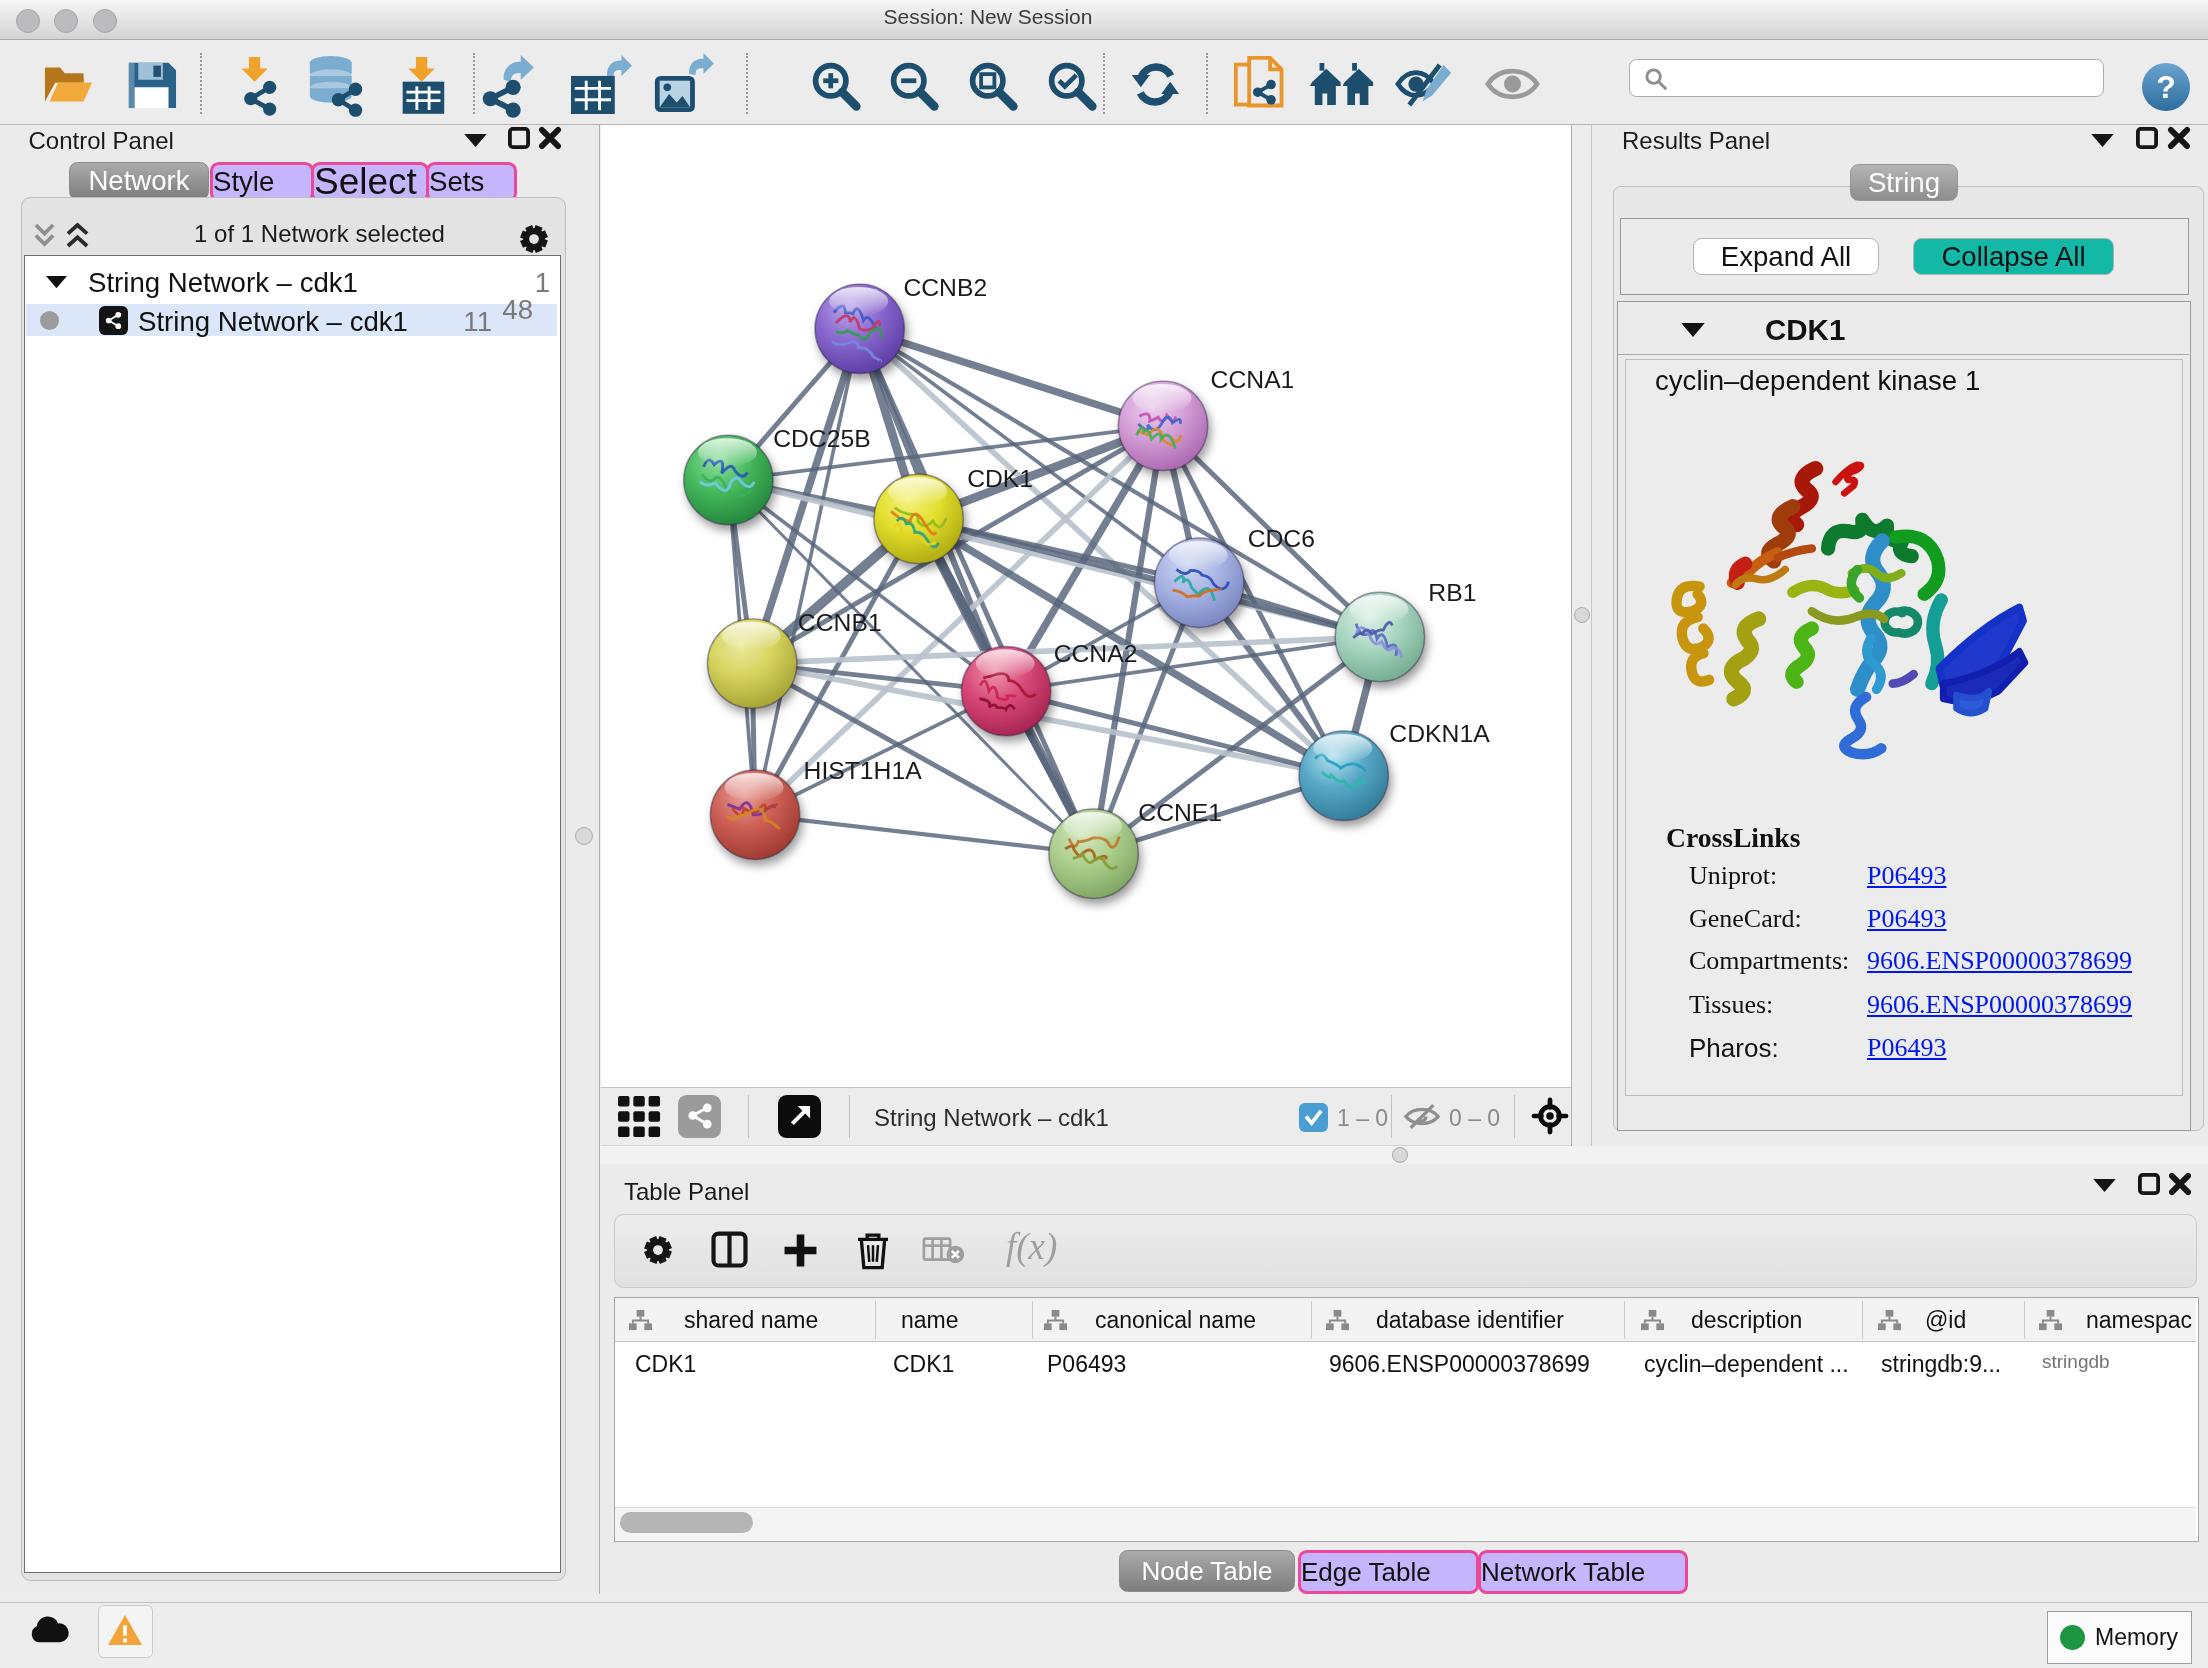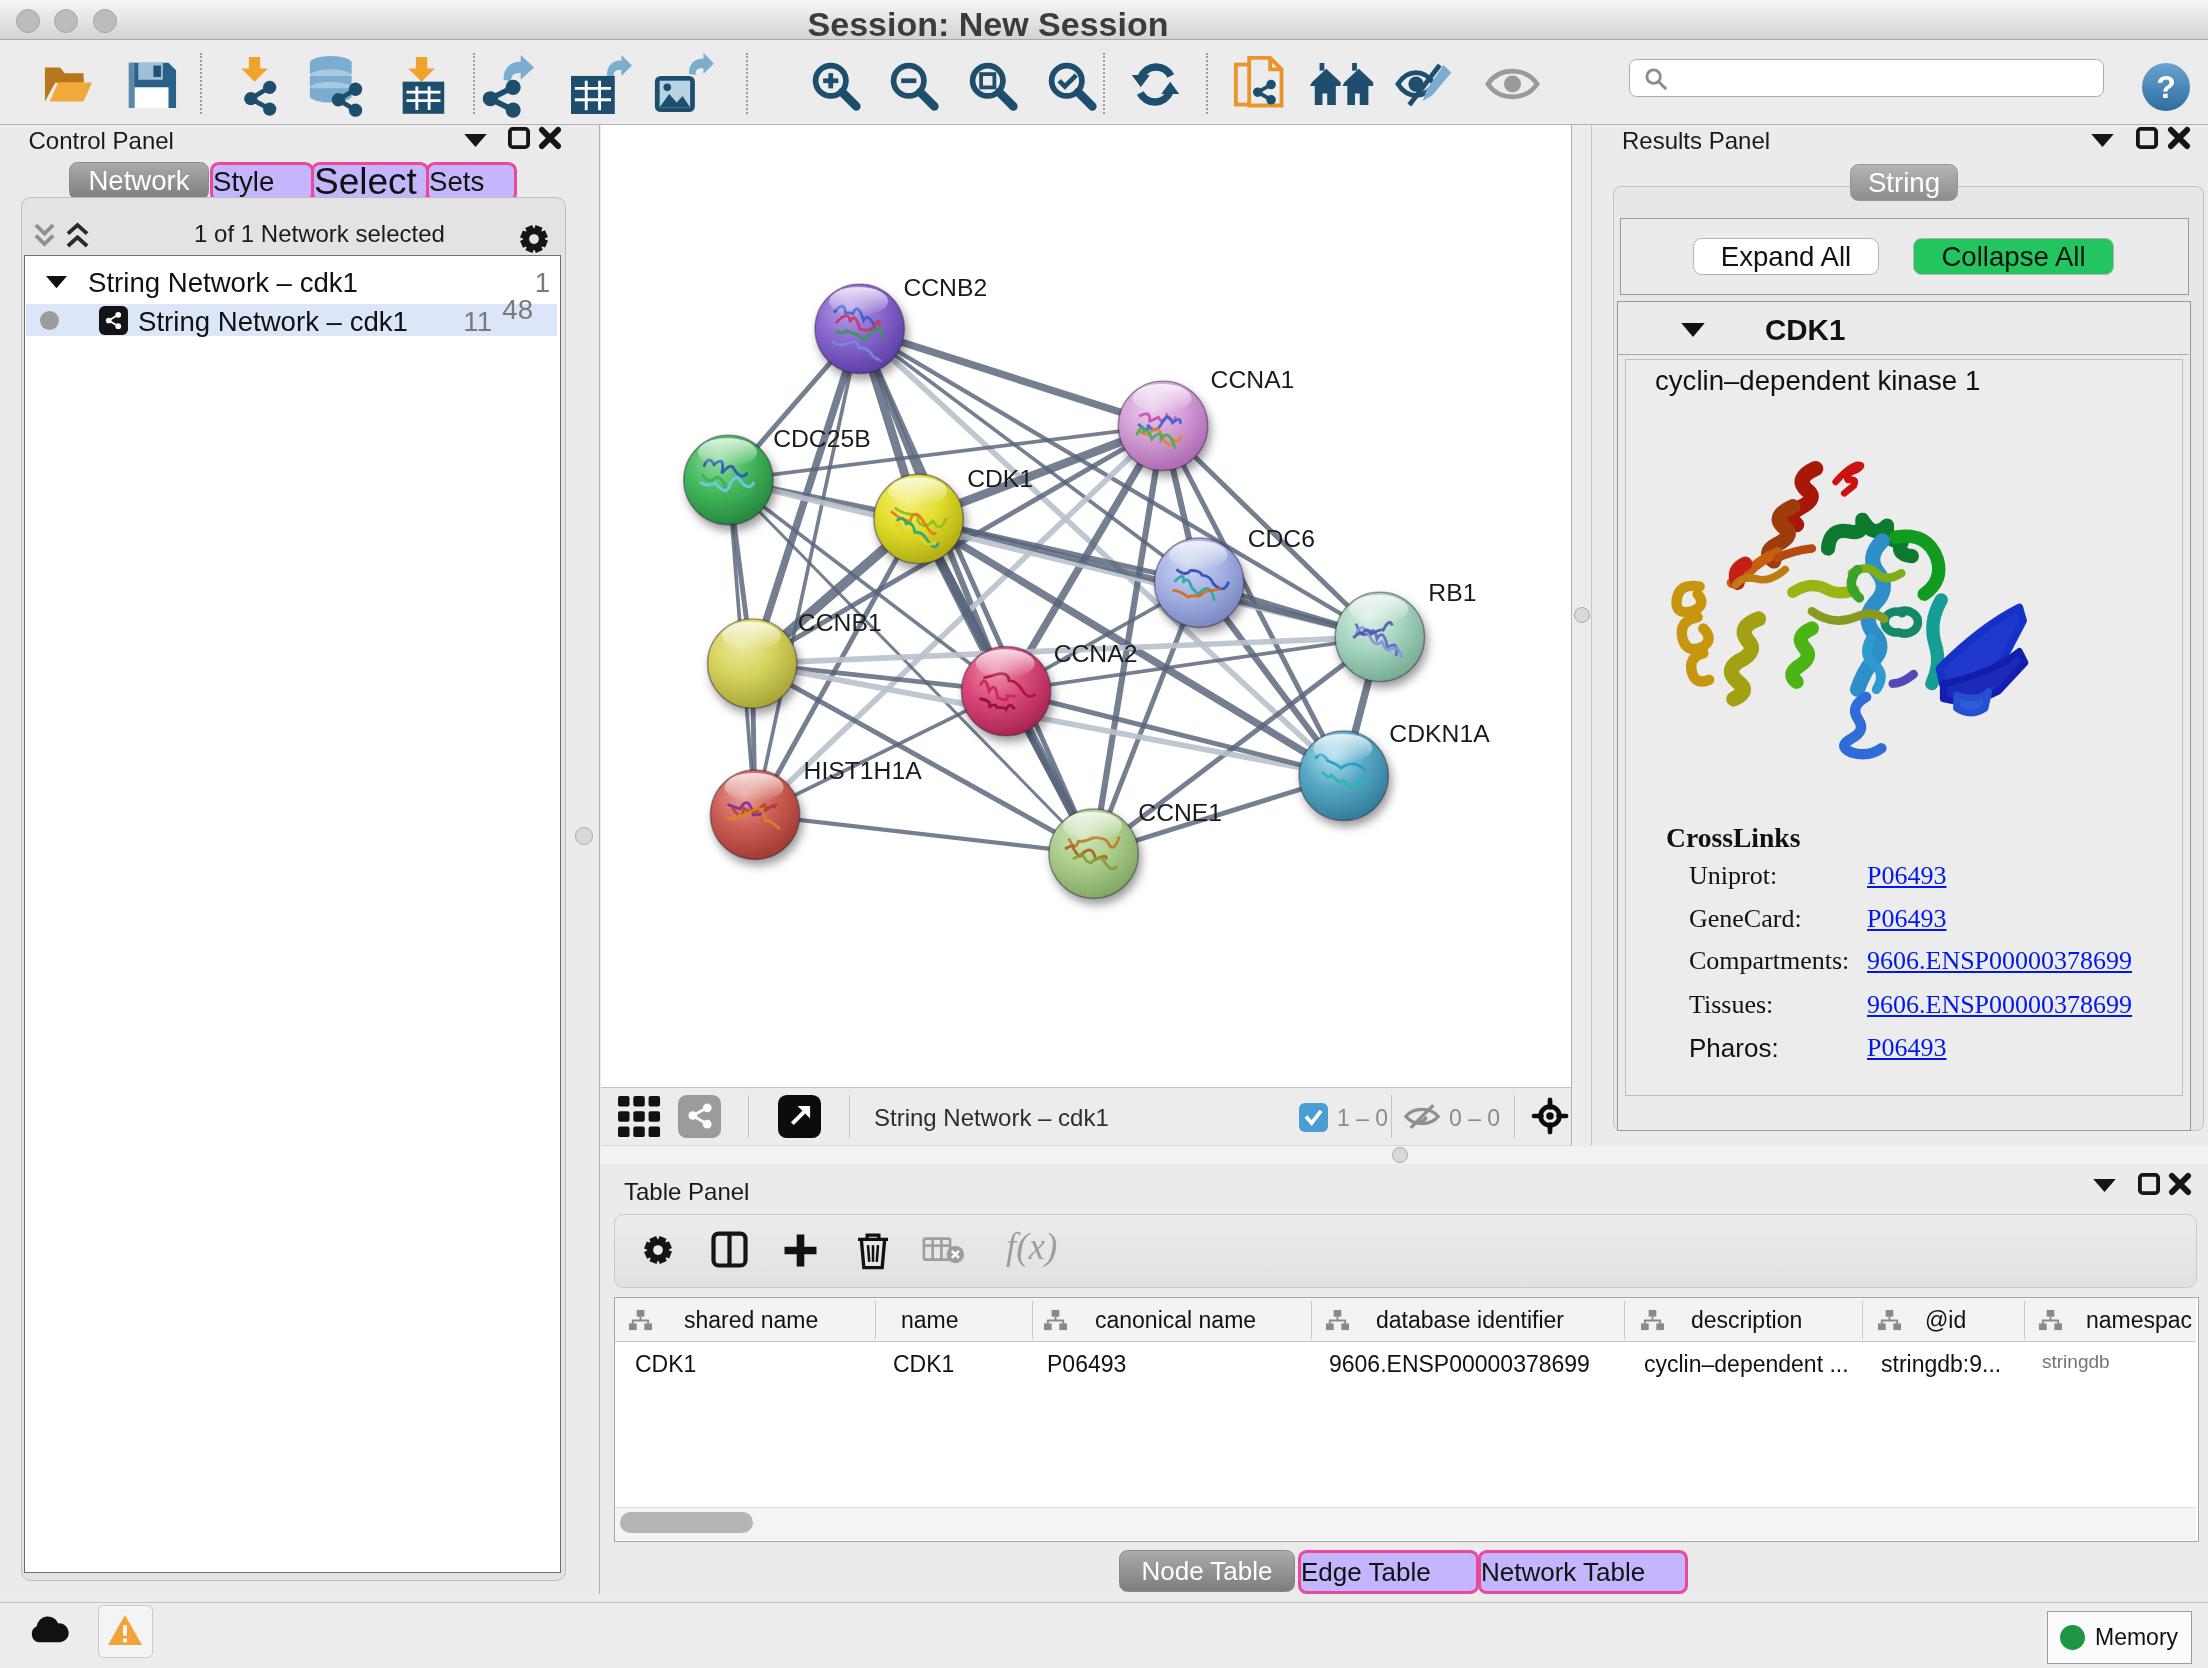--- a/index.html
+++ b/index.html
@@ -10,21 +10,21 @@
 .graytab{background:linear-gradient(#ababab,#7d7d7d);color:#fff;border:1px solid #8a8a8a;border-radius:8.6px;text-align:center}
 .whitetab{background:#c4b5fd;color:#111;border:3px solid #ec4899;border-radius:8.6px;text-align:left}
 .hdrbtn{fill:#151515}
 </style></head>
 <body>
 
 <div class="a" style="left:0;top:0;width:2208px;height:39px;background:linear-gradient(#f6f6f6,#d3d3d3);border-bottom:1px solid #a9a9a9"></div>
 <div class="a" style="left:16px;top:8.6px;width:22px;height:22px;border-radius:50%;background:#bcbcbe;border:1px solid #a6a6a8"></div>
 <div class="a" style="left:54px;top:8.6px;width:22px;height:22px;border-radius:50%;background:#bcbcbe;border:1px solid #a6a6a8"></div>
 <div class="a" style="left:93px;top:8.6px;width:22px;height:22px;border-radius:50%;background:#bcbcbe;border:1px solid #a6a6a8"></div>
-<div class="a t" style="left:0;top:4.8px;width:1976px;text-align:center;font-size:34px;font-weight:bold;color:#3c3c3c">Session: New Session</div>
+<div class="a t" style="left:0;top:4.8px;width:1976px;text-align:center;font-size:21px;font-weight:normal;color:#3c3c3c">Session: New Session</div>
 
 <div class="a" style="left:0;top:40px;width:2208px;height:84px;background:#ececec;border-bottom:1px solid #b3b3b3"></div>
 
 <svg class="a" style="left:42px;top:60px" width="53" height="49" viewBox="0 0 56 52">
 <path d="M3 8 h16 l5 6 h20 v10 h-41 z" fill="#b5761c"></path>
 <path d="M3 44 V14 h16 l5 6 h20 v4 h-30 z" fill="#b5761c"></path>
 <path d="M8 44 L17 24 h36 L44 44 z" fill="#f2a93b"></path>
 </svg>
 
 <svg class="a" style="left:125px;top:59px" width="53" height="51" viewBox="0 0 56 54">
@@ -518,21 +518,21 @@
   </svg>
 <svg class="a" style="left:2168px;top:127px" width="22" height="22" viewBox="0 0 23 23">
     <path d="M3 3 L20 20 M20 3 L3 20" stroke="#151515" stroke-width="6" stroke-linecap="round"></path>
   </svg>
 
 <div class="a" style="left:1613px;top:186px;width:589px;height:943px;background:#e7e7e7;border:1px solid #c0c0c0;border-radius:7.6px"></div>
 <div class="a t" style="left:1850px;top:164px;width:106px;height:35px;background:linear-gradient(#b5b5b5,#8d8d8d);border:1px solid #979797;border-radius:8.6px;color:#fff;font-size:27.6px;line-height:35px;text-align:center">String</div>
 
 <div class="a" style="left:1620px;top:218px;width:567px;height:75px;background:#ebebeb;border:1px solid #9a9a9a"></div>
 <div class="a t" style="left:1693px;top:238px;width:184px;height:35px;background:#fff;border:1px solid #b3b3b3;border-radius:8.6px;font-size:27.6px;line-height:35px;text-align:center;color:#111">Expand All</div>
-<div class="a t" style="left:1913px;top:238px;width:199px;height:35px;background:#22c55e;border:1px solid #b3b3b3;border-radius:8.6px;font-size:27.6px;line-height:35px;text-align:center;color:#111">Collapse All</div>
+<div class="a t" style="left:1913px;top:238px;width:199px;height:35px;background:#14b8a6;border:1px solid #b3b3b3;border-radius:8.6px;font-size:27.6px;line-height:35px;text-align:center;color:#111">Collapse All</div>
 
 <div class="a" style="left:1617px;top:301px;width:572px;height:828px;background:#ebebeb;border:1px solid #9a9a9a"></div>
 <svg class="a" style="left:1681px;top:322px" width="24" height="16" viewBox="0 0 25 17">
     <path d="M0 1 h25 l-12.5 15z" fill="#111"></path>
   </svg>
 <div class="a t" style="left:1765px;top:313px;font-size:29.5px;font-weight:bold;color:#111">CDK1</div>
 <div class="a" style="left:1617px;top:354px;width:572px;height:0;border-top:1px solid #a8a8a8"></div>
 <div class="a" style="left:1625px;top:359px;width:556px;height:735px;background:#ececec;border:1px solid #bdbdbd"></div>
 <div class="a t" style="left:1655px;top:365px;font-size:27.6px;color:#111">cyclin–dependent kinase 1</div>
 

